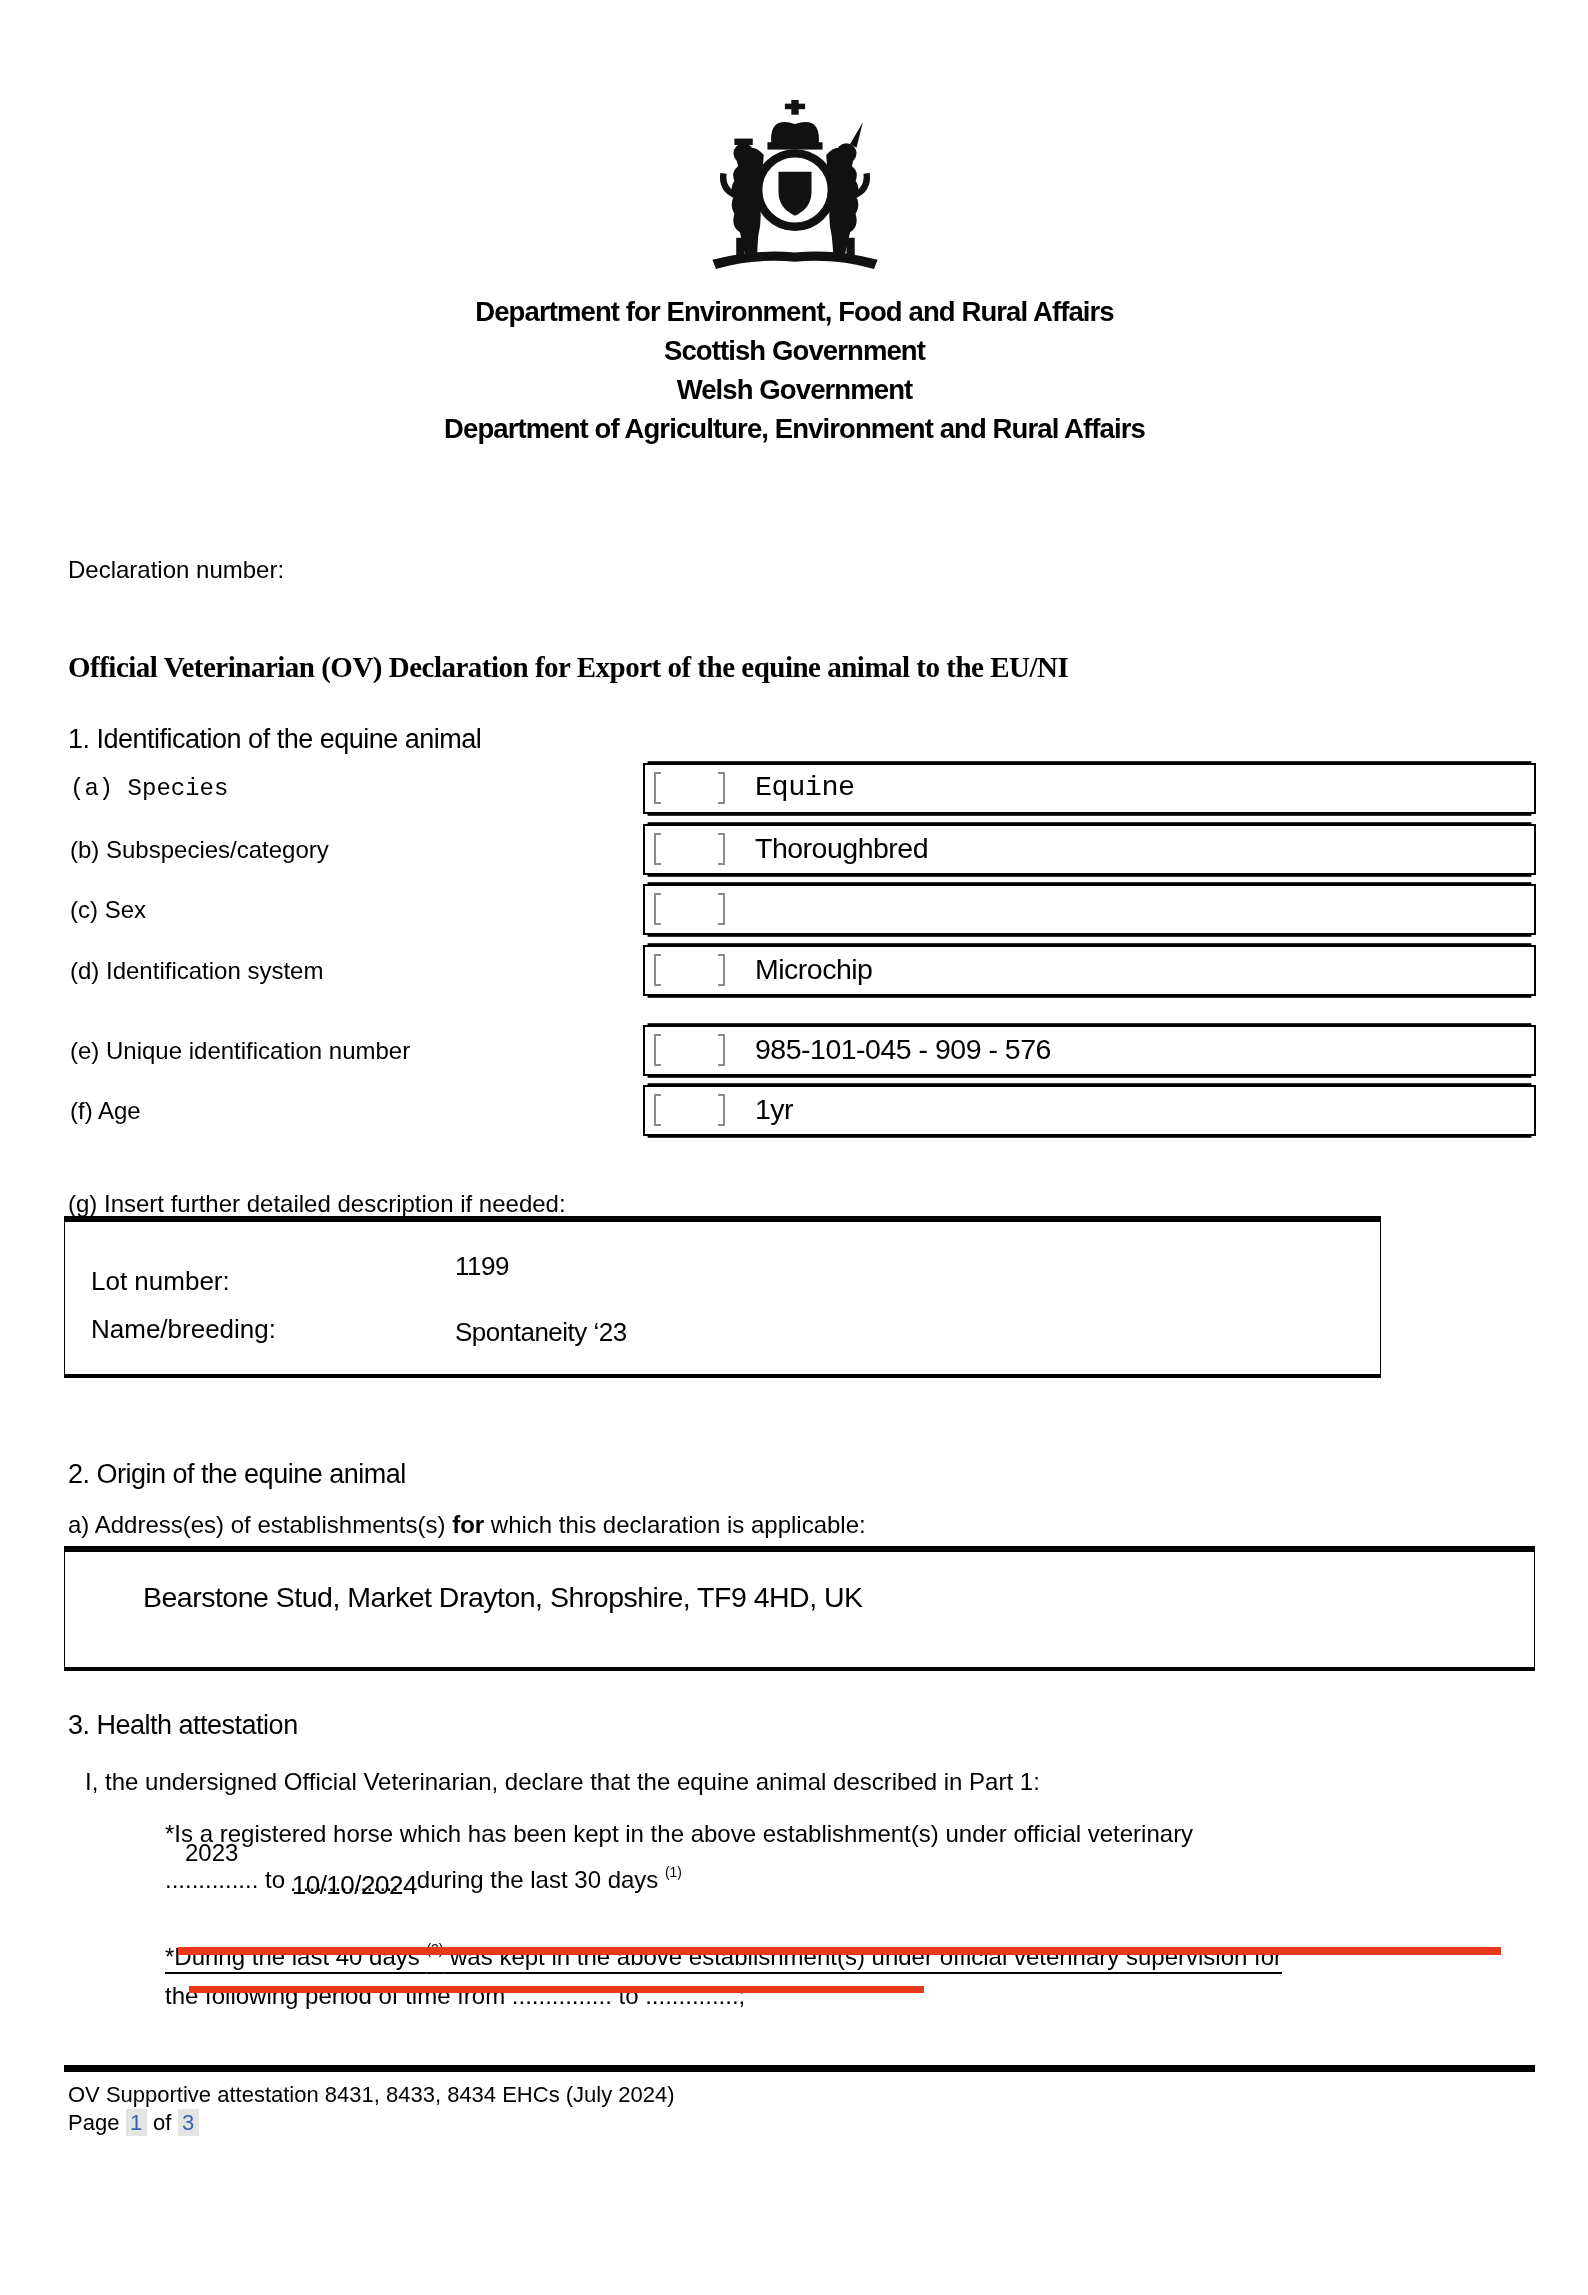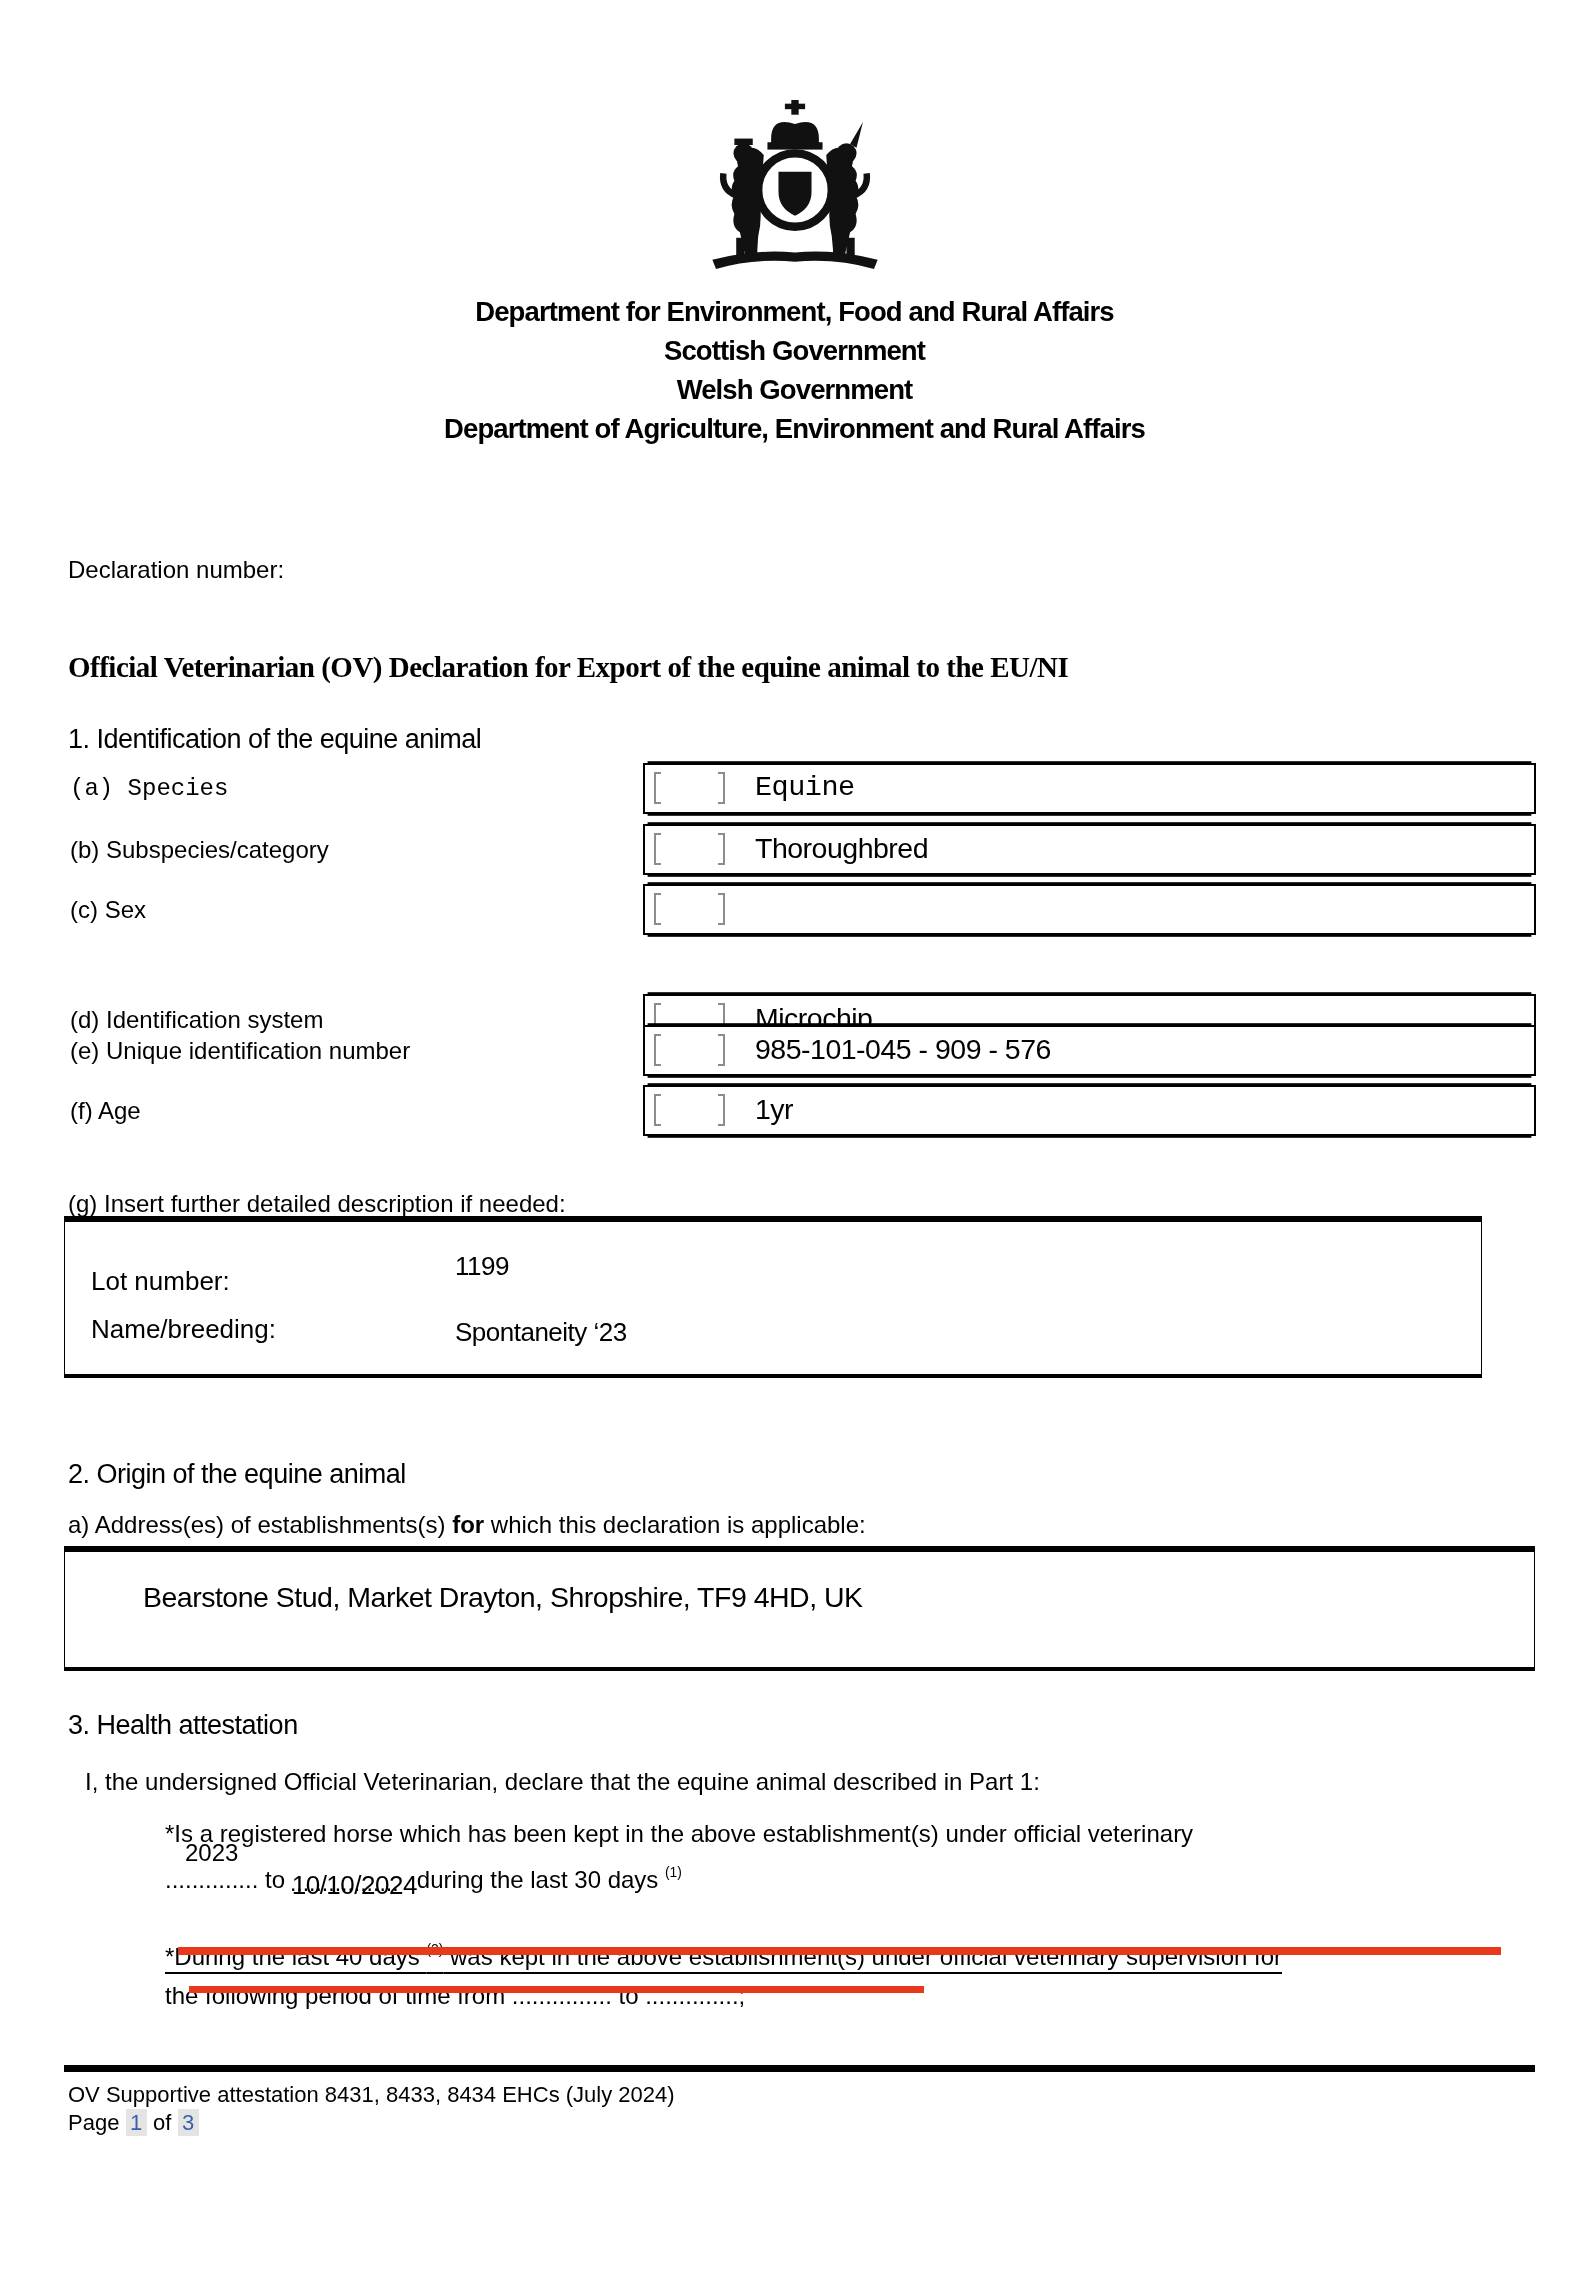--- a/index.html
+++ b/index.html
@@ -41,21 +41,21 @@
   }
   .bkt{position:absolute;top:7.3px;width:7.3px;height:32px;}
   .bkt-l{left:9.2px;border-left:2.3px solid var(--bracket);
     border-top:2.3px solid var(--bracket);border-bottom:2.3px solid var(--bracket);}
   .bkt-r{left:73px;border-right:2.3px solid var(--bracket);
     border-top:2.3px solid var(--bracket);border-bottom:2.3px solid var(--bracket);}
   .fval{position:absolute;left:110px;top:6.4px;font-size:28.5px;letter-spacing:-0.5px;}
   
   .glabel{position:absolute;top:1190px;left:68px;font-size:24px;}
   .gbox{
-    position:absolute;top:1216px;left:64px;width:1418px;height:162px;
+    position:absolute;top:1216px;left:64px;width:1317px;height:162px;
     border:1.8px solid #000;border-top:6.4px solid #000;border-bottom:4.6px solid #000;
     background:#fff;
   }
   .grow-label{position:absolute;left:26px;font-size:26px;}
   .grow-value{position:absolute;left:390px;font-size:26px;letter-spacing:-0.5px;}
   
   .s2intro{position:absolute;top:1511px;left:68px;font-size:24px;}
   .abox{
     position:absolute;top:1546px;left:64px;width:1471px;height:125px;
     border:1.8px solid #000;border-top:6.4px solid #000;border-bottom:4.6px solid #000;
@@ -152,21 +152,21 @@
 
   <div class="frow" style="top:884px;">
     <span class="flabel">(c) Sex</span>
     <span class="fbox">
       <span class="bkt bkt-l"></span>
       <span class="bkt bkt-r"></span>
       <span class="fval"></span>
     </span>
   </div>
 
-  <div class="frow" style="top:994px;">
+  <div class="frow" style="top:945px;">
     <span class="flabel">(d) Identification system</span>
     <span class="fbox">
       <span class="bkt bkt-l"></span>
       <span class="bkt bkt-r"></span>
       <span class="fval">Microchip</span>
     </span>
   </div>
 
   <div class="frow" style="top:1025px;">
     <span class="flabel">(e) Unique identification number</span>

